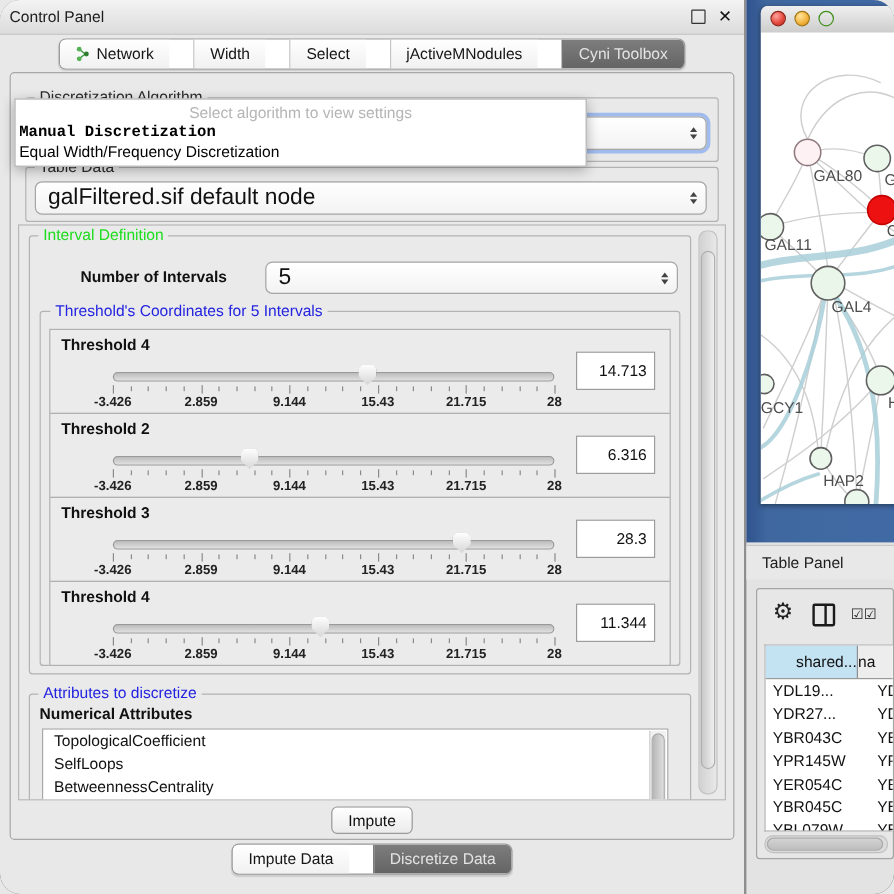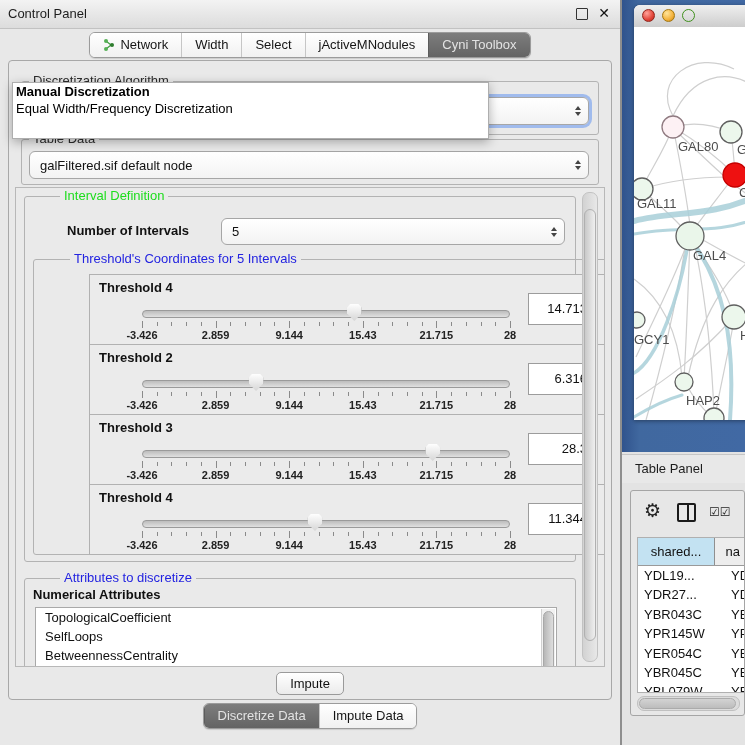--- a/index.html
+++ b/index.html
@@ -1,56 +1,56 @@
 <!DOCTYPE html>
 <html><head>
 <meta charset="utf-8">
 <style>
   html,body{margin:0;padding:0;}
   body{font-family:"Liberation Sans","DejaVu Sans",sans-serif;background:#e8e8e8;}
-  .root{position:relative;width:745px;height:745px;overflow:hidden;background:#404040;}
+  .root{position:relative;width:745px;height:745px;overflow:hidden;background:#404040;border-radius:17px;}
 
   
   .left-panel{position:absolute;left:0;top:0;width:620px;height:745px;background:#e8e8e8;}
   .titlebar{position:absolute;left:0;top:0;right:0;height:28px;
     background:linear-gradient(#f3f3f3,#dcdcdc);border-bottom:1px solid #c2c2c2;}
   .titlebar .tb-text{position:absolute;left:8px;top:6px;font-size:13px;color:#1d1d1d;}
   .float-icon{position:absolute;right:32px;top:8px;width:10px;height:10px;border:1.6px solid #333;border-radius:1px;cursor:pointer;}
   .close-icon{position:absolute;right:10px;top:5px;font-size:14px;font-weight:bold;color:#111;cursor:pointer;}
 
   .seg-tabs{position:absolute;left:0;right:0;display:flex;justify-content:center;}
   .seg-tabs.top{top:32px;}
-  .seg-tabs .seg-wrap{display:inline-flex;border:1px solid #9b9b9b;border-radius:6px;overflow:hidden;background:#fff;height:24px;box-shadow:0 1px 1px rgba(0,0,0,.12);}
+  .seg-tabs .seg-wrap{display:inline-flex;border:1px solid #9b9b9b;border-radius:6px;overflow:hidden;background:#fff;height:24px;box-shadow:0 1px 1px rgba(0,0,0,.12);gap:20px;}
   .seg{display:flex;align-items:center;gap:5px;padding:0 13px;font-size:13px;color:#151515;line-height:24px;background:linear-gradient(#ffffff,#f1f1f1);cursor:pointer;white-space:nowrap;}
   .seg + .seg{border-left:1px solid #c6c6c6;}
   .seg.selected{background:linear-gradient(#7d7d7d,#646464);color:#e3e3e3;border-left:1px solid #5c5c5c;}
   .net-ico{width:12px;height:14px;display:inline-block;}
 
   .content-box{position:absolute;left:8px;right:8px;top:60px;height:638px;border:1px solid #a8a8a8;border-radius:4px;background:#e9e9e9;}
   .group{position:absolute;border:1px solid #b3b3b3;border-radius:3px;}
   .group-label{position:absolute;padding:0 4px;font-size:13px;line-height:14px;background:#e9e9e9;white-space:nowrap;}
   .gl-dark{color:#2b2b2b;}
   .gl-green{color:#1ddd1d;}
   .gl-blue{color:#2323e0;}
 
-  .combo{position:absolute;background:linear-gradient(#ffffff,#f3f3f3);border:1px solid #a6a6a6;border-radius:6px;font-size:13px;color:#111;display:flex;align-items:center;padding:0 10px;cursor:pointer;}
+  .combo{position:absolute;background:linear-gradient(#ffffff,#f3f3f3);border:1px solid #a6a6a6;border-radius:6px;font-size:19px;color:#111;display:flex;align-items:center;padding:0 10px;cursor:pointer;}
   .stepper{position:absolute;right:7px;top:50%;transform:translateY(-50%);display:flex;flex-direction:column;gap:2px;}
   .arr-up{width:0;height:0;border-left:3.5px solid transparent;border-right:3.5px solid transparent;border-bottom:4.5px solid #444;}
   .arr-dn{width:0;height:0;border-left:3.5px solid transparent;border-right:3.5px solid transparent;border-top:4.5px solid #444;}
   .focus-ring{box-shadow:0 0 0 3px rgba(100,150,240,.55);}
 
   
   .popup{position:absolute;left:12px;top:82px;width:475px;height:55px;background:#fff;border:1px solid #aeaeae;box-shadow:0 3px 10px rgba(0,0,0,.3);z-index:60;}
   .popup .hint{margin-top:3px;text-align:center;font-size:13px;color:#b5b5b5;}
   .popup .p-item{font-size:13px;color:#000;padding-left:3px;line-height:17px;}
-  .popup .p-item.bold{font-weight:bold;}
+  .popup .p-item.bold{font-weight:bold;font-family:Liberation Mono, monospace;}
 
   
   .scroll-area{position:absolute;left:6px;right:6px;top:126px;height:478px;border:1px solid #b8b8b8;background:#eaeaea;overflow:hidden;}
-  .scroll-area .group-label{background:#eaeaea;margin-left:28px;}
+  .scroll-area .group-label{background:#eaeaea;}
   .vscroll{position:absolute;right:6px;top:4px;bottom:4px;width:14px;border:1px solid #c2c2c2;border-radius:7px;background:linear-gradient(90deg,#d2d2d2,#e8e8e8);}
   .vscroll .vthumb{position:absolute;left:1px;right:1px;top:16px;height:430px;border-radius:6px;background:linear-gradient(90deg,#c9c9c9,#efefef);border:1px solid #b0b0b0;cursor:pointer;}
 
   .num-row-label{position:absolute;left:42px;top:26px;font-size:13px;font-weight:bold;color:#111;}
 
   .thresh-box{position:relative;margin:0 7px;height:69px;border:1px solid #b1b1b1;background:#ebebeb;margin-top:-1px;}
   .thresh-label{position:absolute;left:9px;top:5px;font-size:13px;font-weight:bold;color:#111;}
   .slider{position:absolute;left:52px;right:96px;top:28px;height:38px;}
   .track{position:absolute;left:0;right:0;top:7px;height:6px;border-radius:4px;background:linear-gradient(#bdbdbd,#e0e0e0);border:1px solid #9a9a9a;}
   .thumb{position:absolute;top:1px;width:15px;height:17px;background:linear-gradient(#fefefe,#d6d6d6);
@@ -91,22 +91,22 @@
   .tp-bar{position:absolute;left:0;right:0;top:454px;height:28px;background:#e8e8e8;border-top:1px solid #c6c6c6;}
   .tp-bar span{position:absolute;left:13px;top:6px;font-size:13px;color:#1d1d1d;}
   .tp-box{position:absolute;left:8px;right:2px;top:490px;height:224px;border:1px solid #a5a5a5;border-radius:3px;background:#e7e7e7;}
   .tp-toolbar{position:absolute;left:0;top:0;right:0;height:44px;}
   .gear-ico{position:absolute;left:13px;top:8px;font-size:19px;color:#222;cursor:pointer;}
   .split-ico{position:absolute;left:46px;top:12px;width:15px;height:15px;border:2px solid #1a1a1a;border-radius:2px;cursor:pointer;}
   .split-ico:after{content:"";position:absolute;left:50%;top:0;bottom:0;width:2px;background:#1a1a1a;}
   .check-icos{position:absolute;left:78px;top:14px;font-size:12px;color:#222;letter-spacing:0px;cursor:pointer;}
   .tp-table{position:absolute;left:6px;right:0;top:46px;bottom:22px;background:#fff;border:1px solid #b0b0b0;border-right:none;overflow:hidden;}
   .thead{display:flex;height:27px;border-bottom:1px solid #9a9a9a;font-size:13px;color:#111;}
-  .th1{width:76px;background:#c3e2f2;border-right:1px solid #8f8f8f;text-align:center;line-height:27px;cursor:pointer;}
-  .th2{flex:1;background:#ededed;text-align:right;padding-right:4px;line-height:27px;cursor:pointer;}
+  .th1{width:76px;background:#c3e2f2;border-right:1px solid #8f8f8f;text-align:right;line-height:27px;cursor:pointer;}
+  .th2{flex:1;background:#ededed;text-align:left;padding-right:4px;line-height:27px;cursor:pointer;}
   .trow{display:flex;height:19.4px;font-size:13px;color:#111;cursor:pointer;}
   .td1{width:77px;padding-left:6px;line-height:19.4px;white-space:nowrap;overflow:hidden;}
   .td2{flex:1;padding-left:10px;line-height:19.4px;white-space:nowrap;overflow:hidden;}
   .hscroll{position:absolute;left:6px;right:4px;bottom:4px;height:13px;border:1px solid #c0c0c0;border-radius:7px;background:#dcdcdc;}
   .hscroll .hthumb{position:absolute;left:1px;top:1px;bottom:1px;width:96%;border-radius:6px;background:linear-gradient(#d3d3d3,#bdbdbd);border:1px solid #ababab;box-sizing:border-box;cursor:pointer;}
 </style>
 </head>
 <body>
 
 <div class="root">
@@ -172,21 +172,21 @@
         <div class="group" style="left:8px;top:8px;width:550px;height:364px;">
           <span class="num-row-label">Number of Intervals</span>
           <div class="combo" style="left:196px;top:21px;width:322px;height:25px;">
             <span>5</span>
             <div class="stepper">
                 <div class="arr-up"></div>
                 <div class="arr-dn"></div>
               </div>
           </div>
 
-          <div class="group" style="left:8px;top:62px;width:532px;height:294px;padding-left:48px;">
+          <div class="group" style="left:8px;top:62px;width:532px;height:294px;">
             <span class="group-label gl-blue" style="left:8px;top:-8px;">Threshold's Coordinates for 5 Intervals</span>
 
             <div class="thresh-box" style="margin-top:14px;">
               <div class="thresh-label">Threshold 4</div>
               <div class="slider">
                 <div class="track"></div>
                 <div class="thumb" style="left: 57.7%;"></div>
                 <div class="ticks">
                     <span class="tick major" style="left: 0%;"></span>
                     <span class="tick" style="left: 4%;"></span>
@@ -382,31 +382,32 @@
 
         <div class="vscroll">
             <div class="vthumb"></div>
           </div>
       </div>
 
       <button class="apply-btn">Impute</button>
     </div>
 
     <div class="popup">
+      <div class="hint">Select algorithm to view settings</div>
       <div class="p-item bold">Manual Discretization</div>
       <div class="p-item">Equal Width/Frequency Discretization</div>
     </div>
 
     <div class="seg-tabs bottom">
       <div class="seg-wrap">
+        <div class="seg">
+            <span>Impute Data</span>
+          </div>
         <div class="seg selected">
             <span>Discretize Data</span>
-          </div>
-        <div class="seg">
-            <span>Impute Data</span>
           </div>
       </div>
     </div>
   </div>
 
   <div class="right-panel">
     <div class="blue-frame">
       <div class="mac-window">
         <div class="mac-titlebar">
           <span class="light red"></span>

